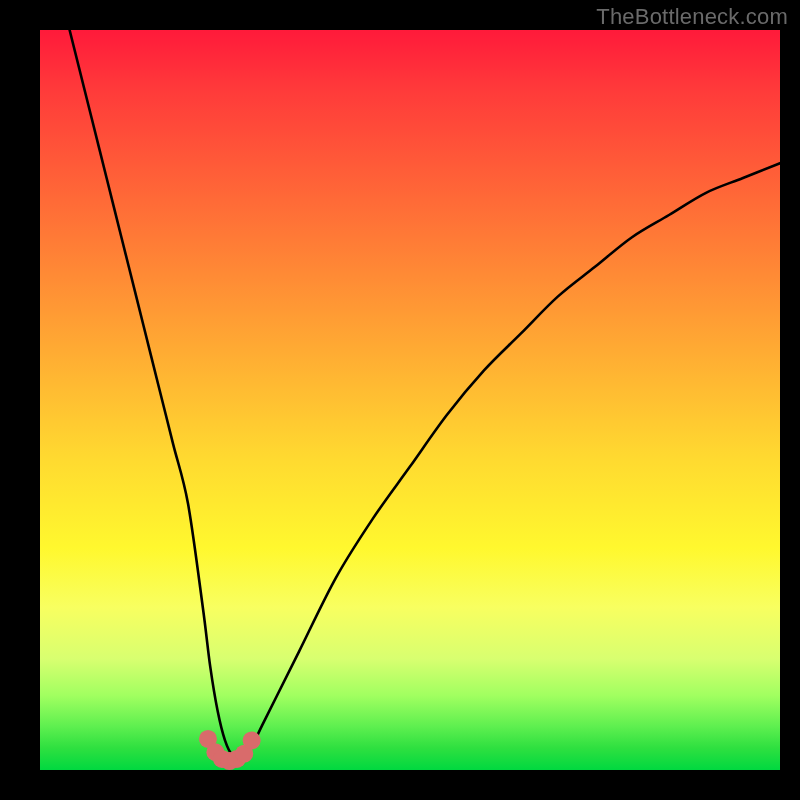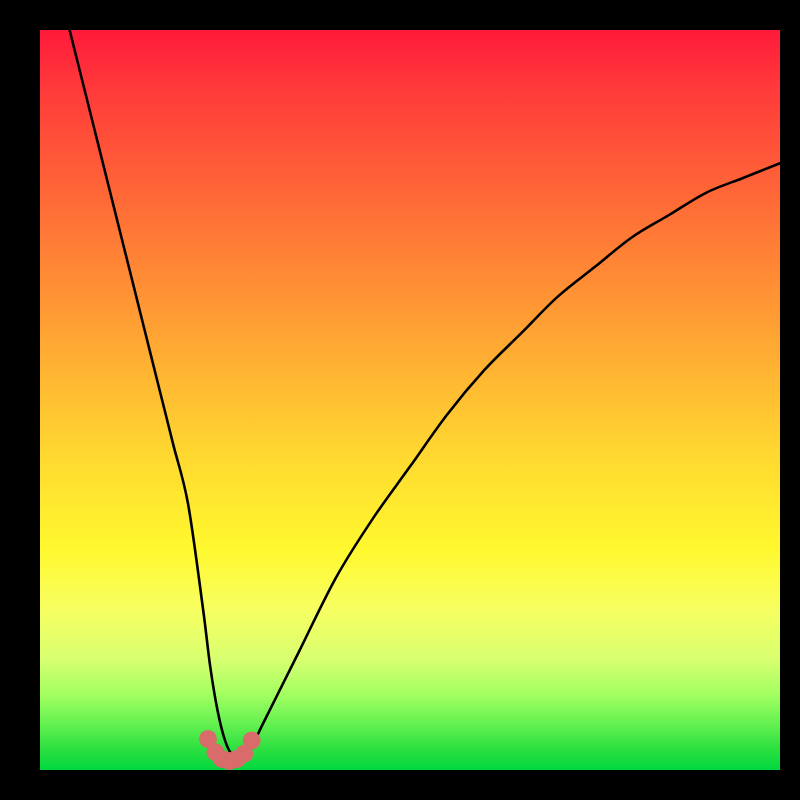--- a/index.html
+++ b/index.html
@@ -60,20 +60,21 @@
     width: 740px;
     height: 740px;
     overflow: visible;
   }
 </style>
 </head>
 <body>
 
 <div class="frame">
 
+  <div class="watermark">TheBottleneck.com</div>
 
   <div class="plot">
     <svg class="curve" viewBox="0 0 740 740">
       <path id="curve-path" fill="none" stroke="#000" stroke-width="2.6" stroke-linecap="round" stroke-linejoin="round" d="M 29.60 0.00 C 32.07 9.87, 39.47 39.47, 44.40 59.20 C 49.33 78.93, 54.27 98.67, 59.20 118.40 C 64.13 138.13, 69.07 157.87, 74.00 177.60 C 78.93 197.33, 83.87 217.07, 88.80 236.80 C 93.73 256.53, 98.67 276.27, 103.60 296.00 C 108.53 315.73, 113.47 335.47, 118.40 355.20 C 123.33 374.93, 128.27 394.67, 133.20 414.40 C 138.13 434.13, 143.07 446.47, 148.00 473.60 C 152.93 500.73, 159.10 550.07, 162.80 577.20 C 166.50 604.33, 167.73 619.13, 170.20 636.40 C 172.67 653.67, 175.13 668.47, 177.60 680.80 C 180.07 693.13, 182.53 703.00, 185.00 710.40 C 187.47 717.80, 189.93 722.73, 192.40 725.20 C 194.87 727.67, 197.33 726.43, 199.80 725.20 C 202.27 723.97, 204.73 720.27, 207.20 717.80 C 209.67 715.33, 212.13 714.10, 214.60 710.40 C 217.07 706.70, 218.30 703.00, 222.00 695.60 C 225.70 688.20, 230.63 678.33, 236.80 666.00 C 242.97 653.67, 249.13 641.33, 259.00 621.60 C 268.87 601.87, 283.67 569.80, 296.00 547.60 C 308.33 525.40, 320.67 506.90, 333.00 488.40 C 345.33 469.90, 357.67 453.87, 370.00 436.60 C 382.33 419.33, 394.67 400.83, 407.00 384.80 C 419.33 368.77, 431.67 353.97, 444.00 340.40 C 456.33 326.83, 468.67 315.73, 481.00 303.40 C 493.33 291.07, 505.67 277.50, 518.00 266.40 C 530.33 255.30, 542.67 246.67, 555.00 236.80 C 567.33 226.93, 579.67 215.83, 592.00 207.20 C 604.33 198.57, 616.67 192.40, 629.00 185.00 C 641.33 177.60, 653.67 168.97, 666.00 162.80 C 678.33 156.63, 690.67 152.93, 703.00 148.00 C 715.33 143.07, 733.83 135.67, 740.00 133.20"></path>
       <g id="marker-group">
           <circle cx="167.98" cy="708.92" r="9" fill="#d96b6b"></circle>
           <circle cx="175.38" cy="722.24" r="9" fill="#d96b6b"></circle>
           <circle cx="182.04" cy="728.90" r="9" fill="#d96b6b"></circle>
           <circle cx="189.44" cy="731.12" r="9" fill="#d96b6b"></circle>
           <circle cx="196.84" cy="728.90" r="9" fill="#d96b6b"></circle>

